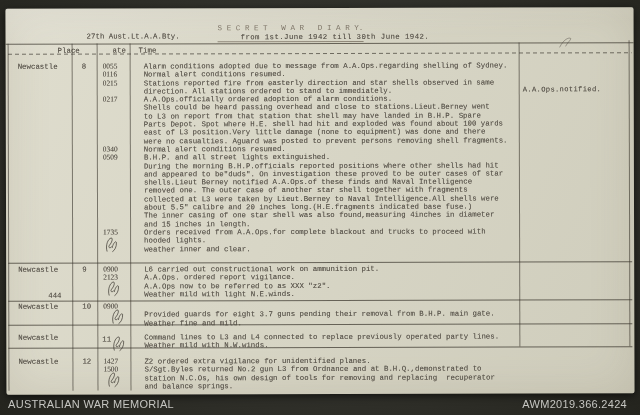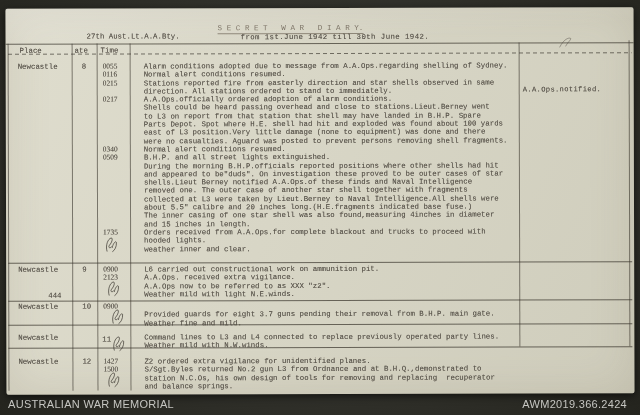--- a/index.html
+++ b/index.html
@@ -12,24 +12,24 @@
          box-shadow:0 2px 8px rgba(0,0,0,.65), inset 0 0 45px rgba(120,112,90,.18);}
   .crease{position:absolute;left:0;top:0;width:100%;height:46px;
           background:linear-gradient(176deg,rgba(255,255,255,.22),rgba(255,255,255,0) 65%);}
   .ink{color:#4e4941;opacity:.92;text-shadow:0 0 .4px rgba(78,73,65,.55);}
   .mono{font-family:"Liberation Mono",monospace;}
   .hline{position:absolute;height:1px;background:rgba(54,50,42,.7);}
   .vline{position:absolute;width:1px;background:rgba(54,50,42,.6);}
   .hdash{position:absolute;height:1px;
          background:repeating-linear-gradient(90deg,rgba(54,50,42,.65) 0 4px,rgba(0,0,0,0) 4px 7px);}
   .title{position:absolute;left:212px;top:16px;font-size:7.6px;color:#6f6558;
-         border-bottom:1px solid rgba(100,90,75,.75);padding-bottom:1px;white-space:pre;opacity:.85;}
+         border-bottom:1px solid rgba(100,90,75,.75);padding-bottom:9px;white-space:pre;opacity:.85;}
   .range{position:absolute;left:209px;top:25px;font-size:7.4px;letter-spacing:.4px;white-space:pre;padding-left:26px;}
   .unit{position:absolute;left:81px;top:24px;font-size:7.4px;white-space:pre;}
-  .collabel{position:absolute;top:38px;font-size:7.4px;white-space:pre;}
+  .collabel{position:absolute;top:38px;font-size:7.4px;white-space:pre;margin-left:38px;}
   .entry{position:absolute;left:97px;width:418px;font-size:7.4px;}
   .line{display:flex;height:8.3px;line-height:8.3px;white-space:pre;}
   .t{width:35px;flex:none;font-family:Liberation Serif, serif;}
   .s{margin-left:6px;}
   .place{position:absolute;left:12px;font-size:7.4px;white-space:pre;}
   .date{position:absolute;left:76px;font-size:7.4px;white-space:pre;}
   .remark{position:absolute;left:517px;top:78px;font-size:7.2px;letter-spacing:.3px;white-space:pre;}
   .marginnote{position:absolute;left:-2px;top:283px;font-size:7.4px;margin-left:44px;}
   .sig{position:absolute;}
   .penmark{position:absolute;left:552px;top:28px;}
@@ -100,21 +100,21 @@
           <div class="line"><span class="t"></span><span class="s">The inner casing of one star shell was also found,measuring 4inches in diameter</span></div>
           <div class="line"><span class="t"></span><span class="s">and 15 inches in length.</span></div>
           <div class="line"><span class="t">1735</span><span class="s">Orders received from A.A.Ops.for complete blackout and trucks to proceed with</span></div>
           <div class="line"><span class="t"></span><span class="s">hooded lights.</span></div>
           <div class="line"><span class="t"></span><span class="s">weather inner and clear.</span></div>
         </div>
         <div class="place ink" style="top: 257px;">Newcastle</div>
         <div class="date ink" style="top: 257px;">9</div>
         <div class="entry ink" style="top: 257px;">
           <div class="line"><span class="t">0900</span><span class="s">L6 carried out constructional work on ammunition pit.</span></div>
-          <div class="line"><span class="t">2123</span><span class="s">A.A.Ops. received extra vigilance.</span></div>
+          <div class="line"><span class="t">2123</span><span class="s">A.A.Ops. ordered report vigilance.</span></div>
           <div class="line"><span class="t"></span><span class="s">A.A.Ops now to be referred to as XXX "z2".</span></div>
           <div class="line"><span class="t"></span><span class="s">Weather mild with light N.E.winds.</span></div>
         </div>
         <div class="place ink" style="top: 294px;">Newcastle</div>
         <div class="date ink" style="top: 294px;">10</div>
         <div class="entry ink" style="top: 294px;">
           <div class="line"><span class="t">0900</span></div>
           <div class="line"><span class="t"></span><span class="s">Provided guards for eight 3.7 guns pending their removal from B.H.P. main gate.</span></div>
           <div class="line"><span class="t"></span><span class="s">Weather fine and mild.</span></div>
         </div>

